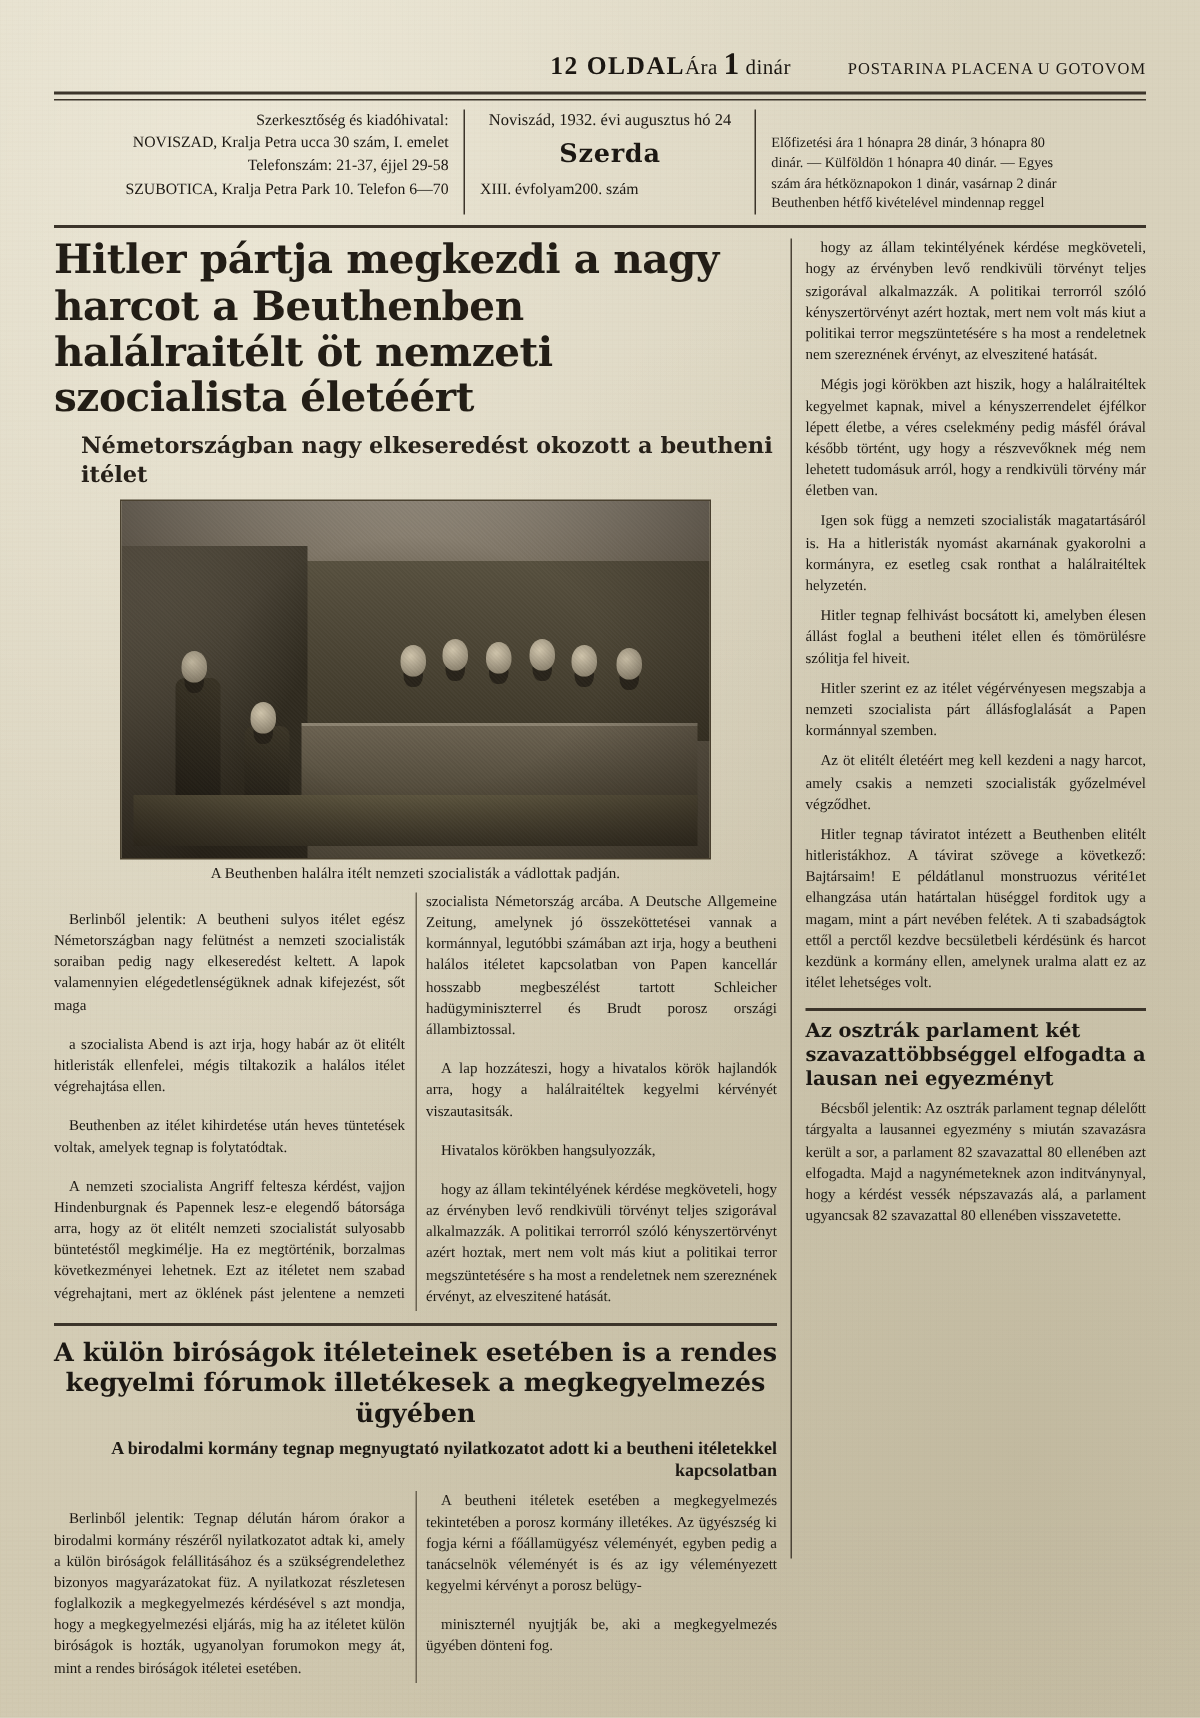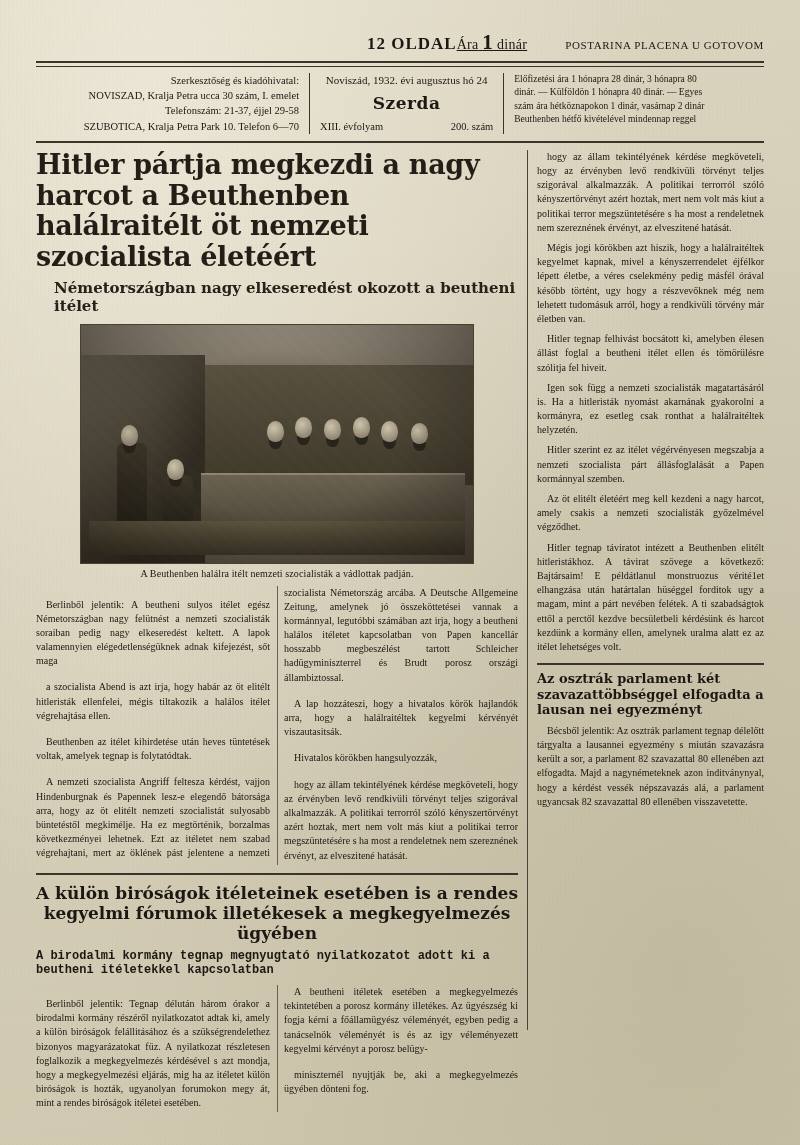--- a/index.html
+++ b/index.html
@@ -44,21 +44,20 @@
     letter-spacing: .3px;
   }
   .topbar .pages {
     font-family: "Liberation Serif", serif;
     font-weight: bold;
     font-size: 17px;
     letter-spacing: 1px;
   }
   .topbar .price {
     font-size: 14px;
-    text-decoration: underline;
   }
   .topbar .price b {
     font-size: 21px;
     font-weight: bold;
   }
   .topbar .postal {
     font-size: 11px;
     letter-spacing: .6px;
     margin-left: 38px;
   }
@@ -106,34 +105,35 @@
     width: 26%;
     text-align: center;
     border-left: 1px solid #3b342a;
     border-right: 1px solid #3b342a;
   }
   .colophon .right {
     width: 36%;
     text-align: left;
     font-size: 9.5px;
     line-height: 1.4;
+    margin-top: 17px;
   }
   .colophon .mid .date {
     font-size: 11px;
   }
   .colophon .mid .day {
     font-family: "DejaVu Serif", serif;
     font-weight: bold;
     font-size: 17px;
     letter-spacing: .5px;
     margin: 2px 0 3px 0;
   }
   .colophon .mid .vol {
     display: flex;
-    justify-content: space-between;
+    justify-content: flex-start;
     font-size: 10.5px;
   }
 
   
   .body-area {
     display: flex;
     margin-top: 7px;
     height: 880px;
   }
   .left-block {
@@ -251,25 +251,25 @@
   }
   h1.headline2 {
     font-family: "DejaVu Serif", serif;
     font-weight: bold;
     font-size: 17px;
     line-height: 1.2;
     text-align: center;
     margin: 2px 0 5px 0;
   }
   h2.subhead2 {
-    font-family: Liberation Mono, monospace;
+    font-family: Liberation Serif, serif;
     font-weight: bold;
     font-size: 12px;
     line-height: 1.22;
-    text-align: left;
+    text-align: right;
     margin: 0 0 7px 0;
   }
 
   
   h3.rhead {
     font-family: "DejaVu Serif", serif;
     font-weight: bold;
     font-size: 13px;
     line-height: 1.2;
     margin: 9px 0 6px 0;
@@ -366,22 +366,22 @@
           <p>miniszternél nyujtják be, aki a megkegyelmezés ügyében dönteni fog.</p>
 
         </div>
       </div>
     </div>
 
     <div class="right-block">
       <div class="col-single">
         <p>hogy az állam tekintélyének kérdése megköveteli, hogy az érvényben levő rendkivüli törvényt teljes szigorával alkalmazzák. A politikai terrorról szóló kényszertörvényt azért hoztak, mert nem volt más kiut a politikai terror megszüntetésére s ha most a rendeletnek nem szereznének érvényt, az elveszitené hatását.</p>
         <p>Mégis jogi körökben azt hiszik, hogy a halálraitéltek kegyelmet kapnak, mivel a kényszerrendelet éjfélkor lépett életbe, a véres cselekmény pedig másfél órával később történt, ugy hogy a részvevőknek még nem lehetett tudomásuk arról, hogy a rendkivüli törvény már életben van.</p>
+        <p>Igen sok függ a nemzeti szocialisták magatartásáról is. Ha a hitleristák nyomást akarnának gyakorolni a kormányra, ez esetleg csak ronthat a halálraitéltek helyzetén.</p>
         <p>Hitler tegnap felhivást bocsátott ki, amelyben élesen állást foglal a beutheni itélet ellen és tömörülésre szólitja fel hiveit.</p>
-        <p>Igen sok függ a nemzeti szocialisták magatartásáról is. Ha a hitleristák nyomást akarnának gyakorolni a kormányra, ez esetleg csak ronthat a halálraitéltek helyzetén.</p>
         <p>Hitler szerint ez az itélet végérvényesen megszabja a nemzeti szocialista párt állásfoglalását a Papen kormánnyal szemben.</p>
         <p>Az öt elitélt életéért meg kell kezdeni a nagy harcot, amely csakis a nemzeti szocialisták győzelmével végződhet.</p>
         <p>Hitler tegnap táviratot intézett a Beuthenben elitélt hitleristákhoz. A távirat szövege a következő: Bajtársaim! E példátlanul monstruozus vérité1et elhangzása után határtalan hüséggel forditok ugy a magam, mint a párt nevében felétek. A ti szabadságtok ettől a perctől kezdve becsületbeli kérdésünk és harcot kezdünk a kormány ellen, amelynek uralma alatt ez az itélet lehetséges volt.</p>
       </div>
 
       <h3 class="rhead">Az osztrák parlament két szavazattöbbséggel elfogadta a lausan nei egyezményt</h3>
       <div class="col-single">
         <p>Bécsből jelentik: Az osztrák parlament tegnap délelőtt tárgyalta a lausannei egyezmény s miután szavazásra került a sor, a parlament 82 szavazattal 80 ellenében azt elfogadta. Majd a nagynémeteknek azon inditványnyal, hogy a kérdést vessék népszavazás alá, a parlament ugyancsak 82 szavazattal 80 ellenében visszavetette.</p>
       </div>
     </div>

